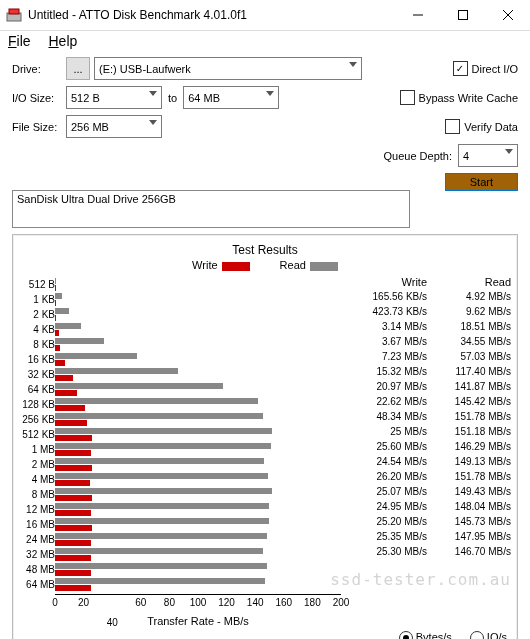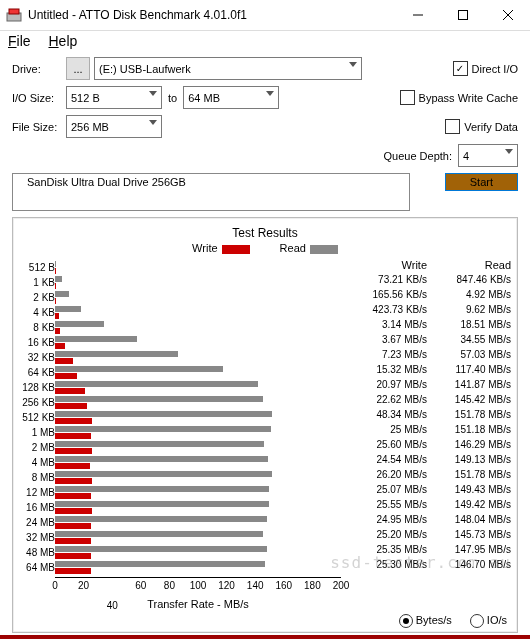--- a/index.html
+++ b/index.html
@@ -11,21 +11,21 @@
   .menubar span{margin-right:14px}
   .menubar span u{text-decoration:underline}
   .body{padding:6px 12px 2px 12px}
   .row{display:flex;align-items:center;margin-bottom:6px}
   .lbl{width:54px}
   .btnSmall{border:1px solid #adadad;background:#e1e1e1;height:21px;min-width:22px;display:inline-flex;align-items:center;justify-content:center;margin-right:4px;font-size:11px}
   .combo{border:1px solid #7a7a7a;background:#fff;height:21px;display:inline-flex;align-items:center;padding:0 4px;position:relative}
   .combo .arr{position:absolute;right:4px;top:4px;border-left:4px solid transparent;border-right:4px solid transparent;border-top:5px solid #555}
   .rightcol{margin-left:auto;display:flex;align-items:center}
   .chk{width:13px;height:13px;border:1px solid #333;margin-right:4px;display:inline-flex;align-items:center;justify-content:center;font-size:10px;line-height:1}
-  .devbox{border:1px solid #888;height:32px;overflow-y:scroll;padding:2px 14px;margin-top:0}
+  .devbox{border:1px solid #888;height:32px;overflow-y:scroll;padding:2px 4px;margin-top:17px}
   .startbtn{border:1px solid #0078d7;background:#a16207;padding:2px 24px;margin-left:auto}
   .resultsHdr{text-align:center;margin-top:6px;font-size:12px}
   .legend{display:flex;justify-content:center;gap:30px;margin:2px 0 4px 0}
   .swW{display:inline-block;width:28px;height:9px;background:#c00;margin-left:4px;vertical-align:middle}
   .swR{display:inline-block;width:28px;height:9px;background:#888;margin-left:4px;vertical-align:middle}
   .chartwrap{display:flex}
   .ylabels{width:40px;text-align:right;font-size:10px;line-height:15px;padding-top:2px}
   .bars{flex:1;position:relative;padding-top:2px}
   .barrow{height:15px;position:relative}
   .barR{position:absolute;top:1px;height:6px;background:#888}
@@ -273,24 +273,20 @@
           </div>
         <div class="xlabel">Transfer Rate - MB/s</div>
       </div>
       <div class="vals">
         <div class="valsHdr">
             <div>Write</div>
             <div>Read</div>
           </div>
         <div id="valsinner">
             <div class="valrow">
-              <div>73.21 KB/s</div>
-              <div>847.46 KB/s</div>
-            </div>
-            <div class="valrow">
               <div>165.56 KB/s</div>
               <div>4.92 MB/s</div>
             </div>
             <div class="valrow">
               <div>423.73 KB/s</div>
               <div>9.62 MB/s</div>
             </div>
             <div class="valrow">
               <div>3.14 MB/s</div>
               <div>18.51 MB/s</div>
@@ -331,24 +327,20 @@
               <div>24.54 MB/s</div>
               <div>149.13 MB/s</div>
             </div>
             <div class="valrow">
               <div>26.20 MB/s</div>
               <div>151.78 MB/s</div>
             </div>
             <div class="valrow">
               <div>25.07 MB/s</div>
               <div>149.43 MB/s</div>
-            </div>
-            <div class="valrow">
-              <div>25.55 MB/s</div>
-              <div>149.42 MB/s</div>
             </div>
             <div class="valrow">
               <div>24.95 MB/s</div>
               <div>148.04 MB/s</div>
             </div>
             <div class="valrow">
               <div>25.20 MB/s</div>
               <div>145.73 MB/s</div>
             </div>
             <div class="valrow">

